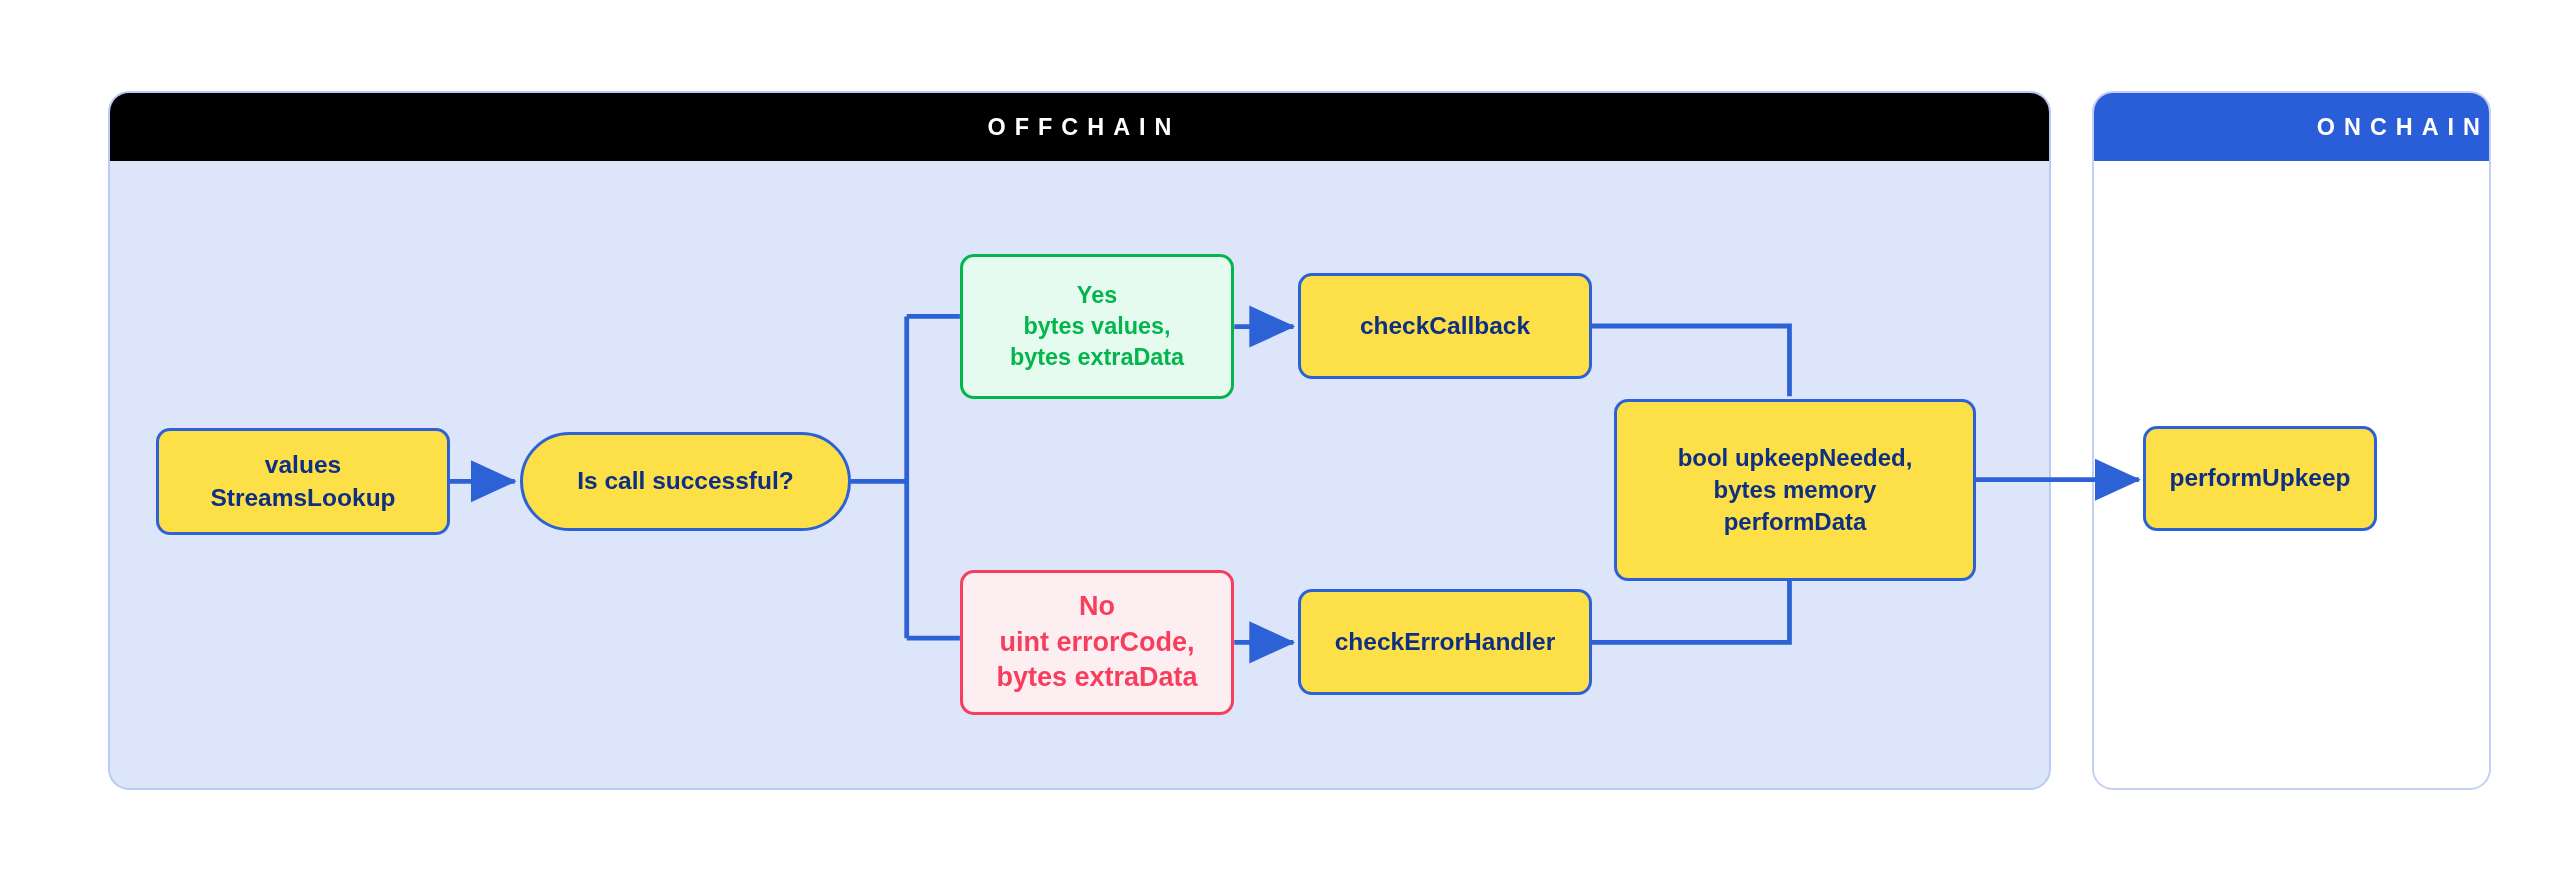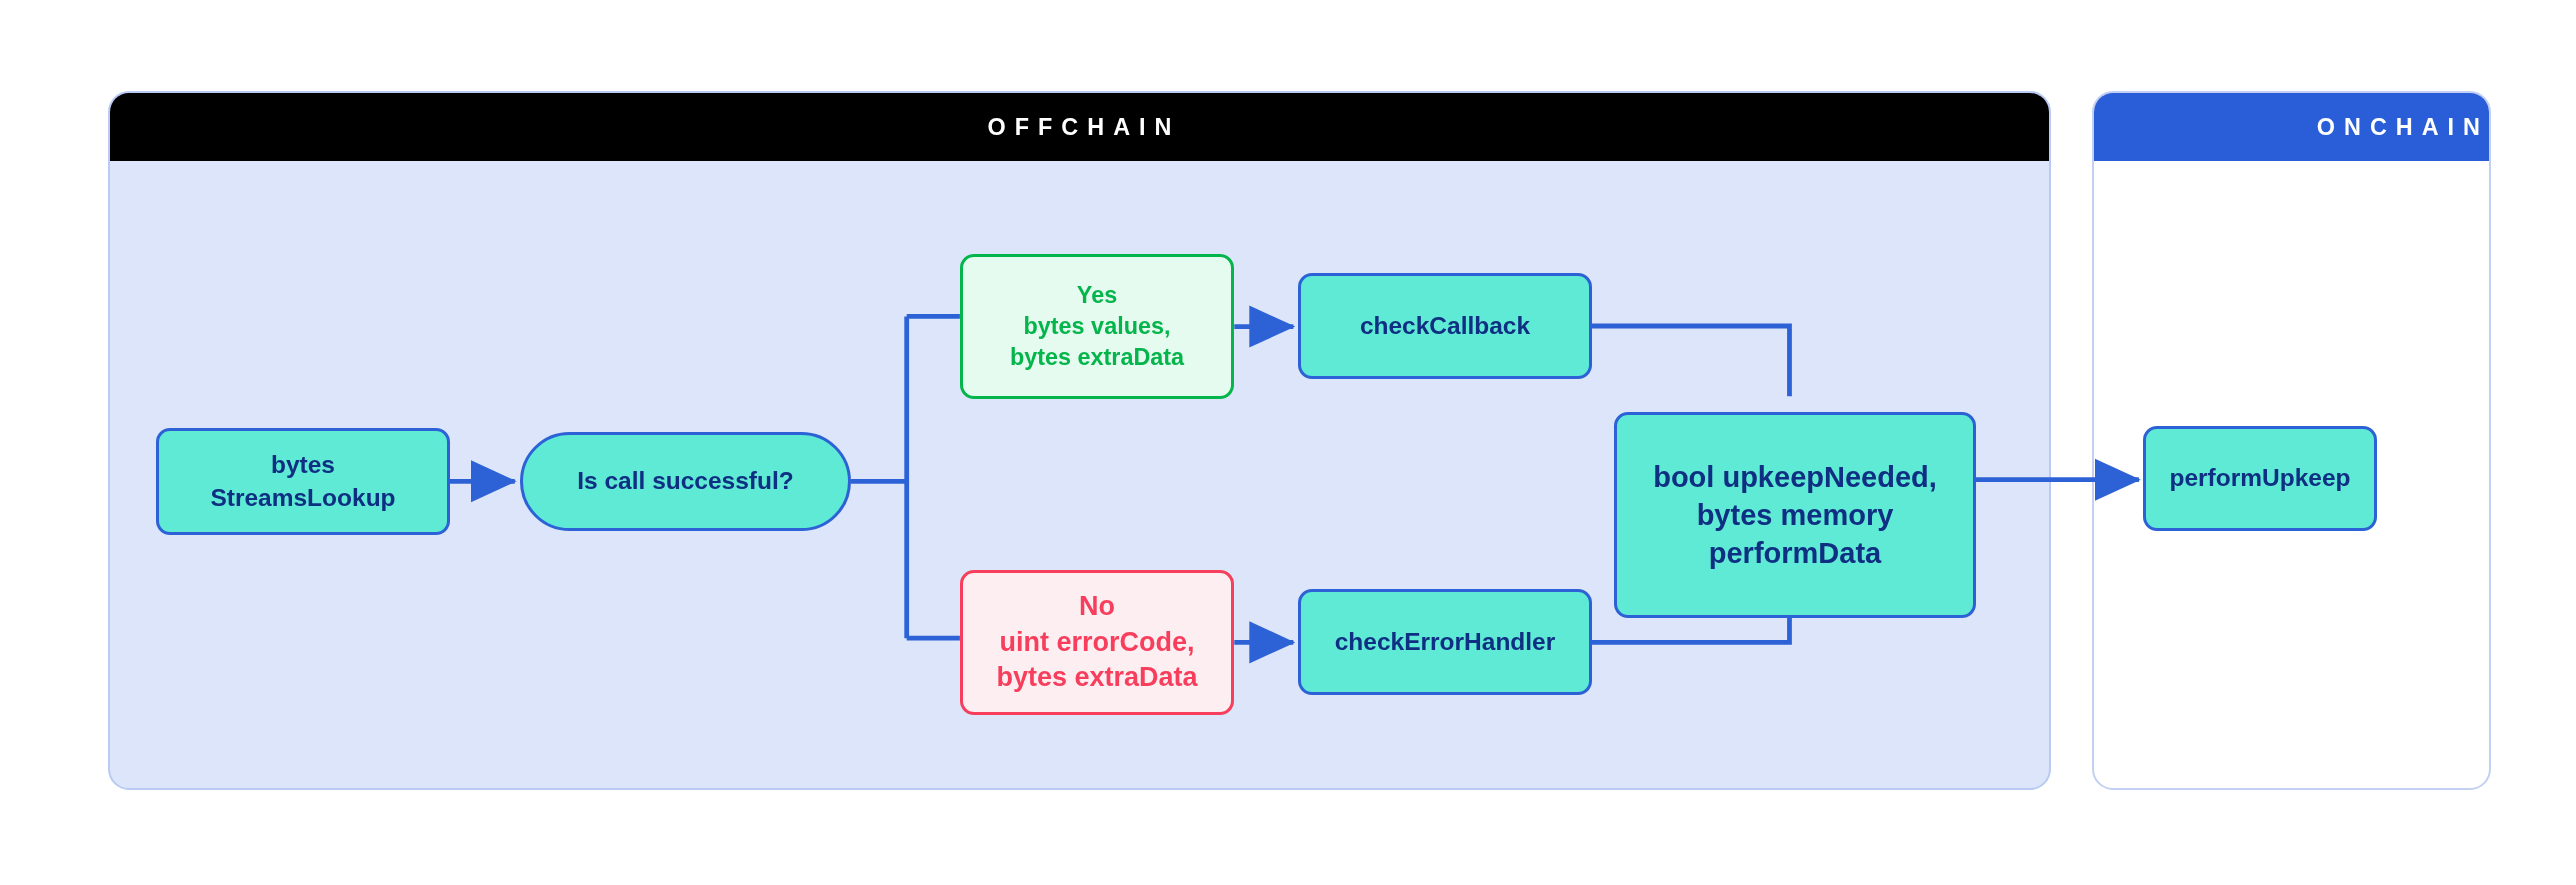--- a/index.html
+++ b/index.html
@@ -92,21 +92,21 @@
   }
 
   
   .node {
     position: absolute;
     box-sizing: border-box;
     display: flex;
     align-items: center;
     justify-content: center;
     text-align: center;
-    background: #5eead4;
+    background: #fde047;
     border: 3.7px solid #2d62d6;
     border-radius: 14px;
     color: #0f2f82;
     font-weight: 700;
     line-height: 1.32;
     white-space: pre-line;
   }
   .node.pill { border-radius: 106px; }
 
   .node.green {
@@ -119,21 +119,21 @@
     border-color: #f73e5c;
     color: #f73e5c;
   }
 
   #node-revert      { left: 156px;  top: 428px;  width: 294px;  height: 107px; font-size: 24.5px; }
   #node-decision    { left: 520px;  top: 432px;  width: 331px;  height: 99px; font-size: 24.5px; }
   #node-yes         { left: 960px; top: 254px;  width: 274px;  height: 145px; font-size: 23.4px; }
   #node-no          { left: 960px; top: 570px; width: 274px;  height: 145px; font-size: 27px; }
   #node-callback    { left: 1298px; top: 273px;  width: 294px;  height: 106px; font-size: 24.5px; }
   #node-errhandler  { left: 1298px; top: 589px; width: 294px;  height: 106px; font-size: 24.5px; }
-  #node-returnvals  { left: 1614px; top: 412px;  width: 362px;  height: 206px; font-size: 29px; }
+  #node-returnvals  { left: 1614px; top: 399px;  width: 362px;  height: 182px; font-size: 24px; }
   #node-perform     { left: 2143px; top: 426px;  width: 234px;  height: 105px; font-size: 24.5px; }
 </style>
 </head>
 <body>
 
 <div id="stage">
 
   <div class="panel" id="offchain-panel">
     <div id="offchain-header">
       <span class="hdr-text">OFFCHAIN</span>
@@ -161,21 +161,21 @@
 
     <line x1="2321" y1="1208" x2="2432" y2="1208" stroke="#2d62d6" stroke-width="9" marker-end="url(#arrowhead)"></line>
 
     <path d="M 2992 613 L 3365 613 L 3365 745" fill="none" stroke="#2d62d6" stroke-width="9"></path>
 
     <path d="M 2992 1208 L 3365 1208 L 3365 1060" fill="none" stroke="#2d62d6" stroke-width="9"></path>
 
     <line x1="3715" y1="902" x2="4022" y2="902" stroke="#2d62d6" stroke-width="9" marker-end="url(#arrowhead)"></line>
   </svg>
 
-  <div class="node" id="node-revert">bytes
+  <div class="node" id="node-revert">values
 StreamsLookup</div>
 
   <div class="node pill" id="node-decision">Is call successful?</div>
 
   <div class="node green" id="node-yes">Yes
 bytes values,
 bytes extraData</div>
 
   <div class="node red" id="node-no">No
 uint errorCode,

